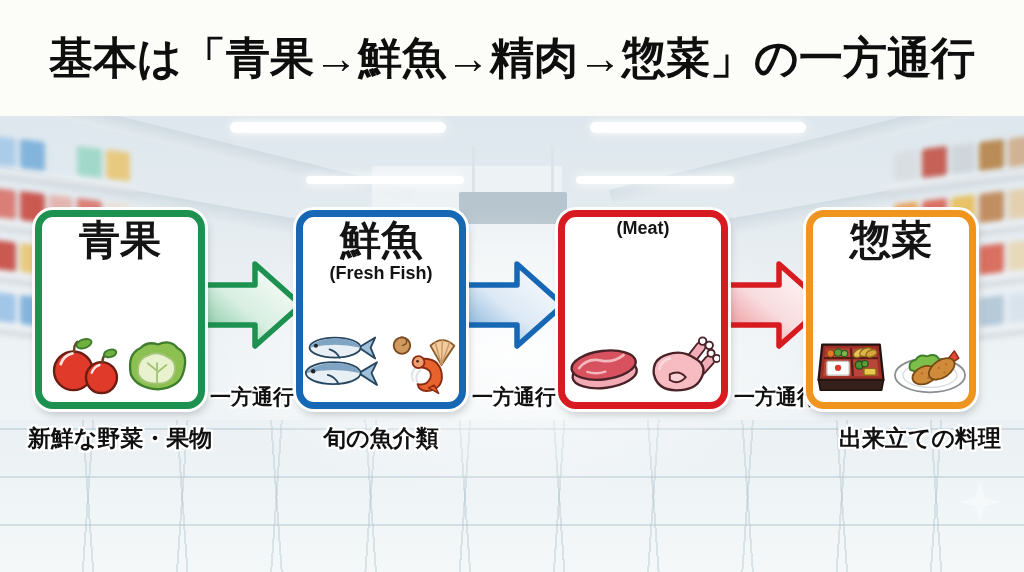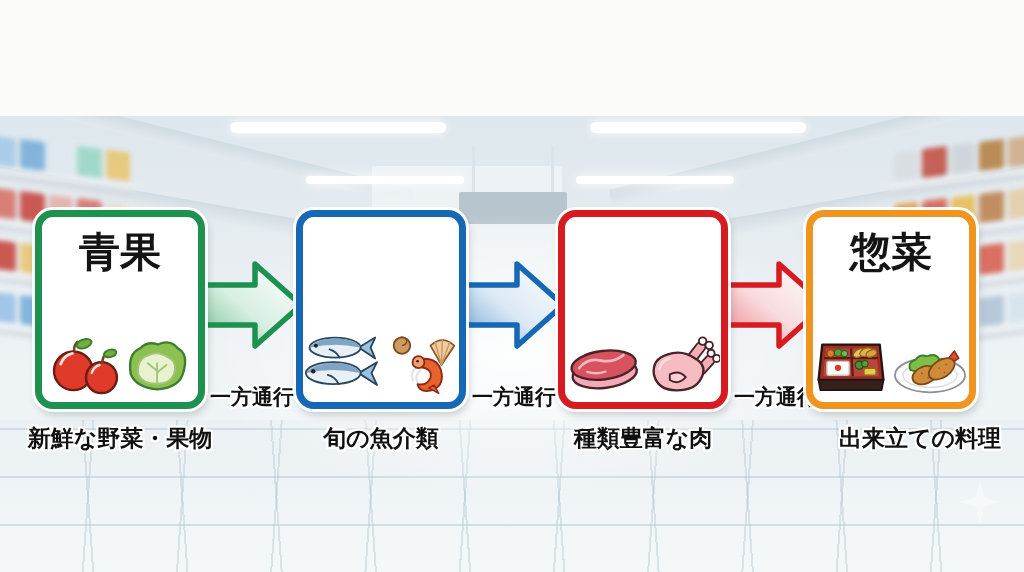--- a/index.html
+++ b/index.html
@@ -35,21 +35,21 @@
       repeating-linear-gradient(86deg,transparent 0 92px,rgba(172,194,205,.38) 92px 94px),
       repeating-linear-gradient(-86deg,transparent 0 92px,rgba(172,194,205,.38) 92px 94px),
       repeating-linear-gradient(0deg,transparent 0 46px,rgba(172,194,205,.45) 46px 48px),
       linear-gradient(180deg,#eaf0f3,#f4f8f9);}
   .sparkle{position:absolute;left:958px;top:480px;width:44px;height:44px;background:#f6f9fa;opacity:.95;
     clip-path:polygon(50% 0%,60% 40%,100% 50%,60% 60%,50% 100%,40% 60%,0% 50%,40% 40%);z-index:3;}
 
   
   .card{position:absolute;top:210px;width:170px;height:199px;background:#ffffff;border-radius:18px;
     box-sizing:border-box;border:7px solid #000;box-shadow:0 0 0 3px rgba(255,255,255,.95),2px 5px 9px rgba(50,60,70,.28);
-    display:flex;flex-direction:column;align-items:center;padding:12px 2px 5px;z-index:10;}
+    display:flex;flex-direction:column;align-items:center;padding:0 2px 5px;z-index:10;}
   .card.c-produce{left:35px;border-color:#1d9150;}
   .card.c-fish{left:296px;border-color:#1668b4;}
   .card.c-meat{left:558px;border-color:#d81b20;}
   .card.c-deli{left:806px;border-color:#ef941e;}
   .card-name{font-size:41px;font-weight:900;color:#141414;line-height:1.05;margin-top:2px;}
   .card-en{font-size:18px;font-weight:700;color:#141414;line-height:1.12;text-align:center;width:152px;margin-top:1px;}
   .card-icons{margin-top:auto;margin-bottom:2px;display:flex;align-items:flex-end;gap:2px;}
   .card-icons svg{display:block;}
 
   
@@ -61,20 +61,23 @@
   .oneway{position:absolute;top:383px;width:110px;text-align:center;font-size:21px;font-weight:900;color:#101010;z-index:7;}
   .ow1{left:197px;} .ow2{left:459px;} .ow3{left:721px;}
   .caption{position:absolute;top:423px;width:240px;text-align:center;font-size:23px;font-weight:900;color:#101010;z-index:7;}
   .cap1{left:0px;} .cap2{left:261px;} .cap3{left:523px;} .cap4{left:800px;}
 </style>
 </head>
 <body>
 
 <div class="canvas">
 
+  <div class="header">
+    <div class="title">基本は「青果→鮮魚→精肉→惣菜」の一方通行</div>
+  </div>
 
   <div class="scene">
     <div class="beam b1"></div>
     <div class="beam b2"></div>
     <div class="beam b3"></div>
     <div class="beam b4"></div>
     <div class="pillar"></div>
     <div class="light" style="left:230px;top:6px;width:216px;height:11px;"></div>
     <div class="light" style="left:590px;top:6px;width:216px;height:11px;"></div>
     <div class="light" style="left:306px;top:60px;width:158px;height:8px;"></div>
@@ -209,20 +212,22 @@
       </svg>
       <svg width="68" height="58" viewBox="0 0 70 62">
         <path d="M6,40 Q2,18 16,12 Q24,4 35,8 Q48,2 56,12 Q68,18 62,38 Q58,54 35,56 Q12,54 6,40 Z" fill="#8cc152" stroke="#3e7d2d" stroke-width="2.5"></path>
         <path d="M14,40 Q12,24 24,20 Q34,14 46,22 Q56,26 52,40 Q48,50 34,50 Q18,50 14,40 Z" fill="#e9f2cf" stroke="#a4c47a" stroke-width="2"></path>
         <path d="M34,50 V28 M34,36 L24,28 M34,38 L44,30" stroke="#a4c47a" stroke-width="2" fill="none" stroke-linecap="round"></path>
       </svg>
     </div>
   </div>
 
   <div class="card c-fish">
+    <div class="card-name">鮮魚</div>
+    <div class="card-en">(Fresh Fish)</div>
     <div class="card-icons">
       <svg width="84" height="62" viewBox="0 0 88 68">
         <g>
           <polygon points="58,16 76,5 71,16 76,28" fill="#9fc0da" stroke="#27465f" stroke-width="2" stroke-linejoin="round"></polygon>
           <ellipse cx="32" cy="16" rx="28" ry="11" fill="#e9f0f5" stroke="#27465f" stroke-width="2"></ellipse>
           <path d="M5,14 Q16,5 36,6 Q52,7 59,14 L59,16 Q32,10 5,16 Z" fill="#7fa4c4"></path>
           <circle cx="11" cy="14" r="2.2" fill="#222222"></circle>
           <path d="M26,18 q7,2 11,9" stroke="#27465f" stroke-width="2" fill="none" stroke-linecap="round"></path>
         </g>
         <g transform="translate(-4,26)">
@@ -243,20 +248,21 @@
         <path d="M30,36 q-9,5 -5,15 M33,40 q-7,6 -3,13" stroke="#dfe5eb" stroke-width="2.4" fill="none" stroke-linecap="round"></path>
         <path d="M30,28 Q52,24 56,42 Q59,58 44,62 Q32,64 30,55 Q40,57 44,48 Q47,37 29,36 Q23,32 30,28 Z" fill="#e8622e" stroke="#8a2a10" stroke-width="2" stroke-linejoin="round"></path>
         <circle cx="31" cy="31" r="6.5" fill="#f0a070" stroke="#8a2a10" stroke-width="2"></circle>
         <circle cx="30" cy="30" r="1.4" fill="#3a1a08"></circle>
         <polygon points="42,59 53,65 48,56" fill="#e8622e" stroke="#8a2a10" stroke-width="1.6" stroke-linejoin="round"></polygon>
       </svg>
     </div>
   </div>
 
   <div class="card c-meat">
+    <div class="card-en">(Meat)</div>
     <div class="card-icons">
       <svg width="76" height="56" viewBox="0 0 80 58">
         <g transform="rotate(-7 40 30)">
           <ellipse cx="40" cy="36" rx="34" ry="15" fill="#f2aab4" stroke="#4a2228" stroke-width="2.5"></ellipse>
           <ellipse cx="40" cy="27" rx="34" ry="15" fill="#d8515e" stroke="#4a2228" stroke-width="2.5"></ellipse>
           <path d="M14,27 q10,-10 24,-5 q12,4 24,-3" stroke="#f2b8bd" stroke-width="3" fill="none" stroke-linecap="round"></path>
           <path d="M22,32 q9,4 19,2" stroke="#f2b8bd" stroke-width="2.5" fill="none" stroke-linecap="round"></path>
         </g>
       </svg>
       <svg width="76" height="60" viewBox="0 0 80 64">
@@ -304,16 +310,15 @@
           <circle cx="40" cy="41" r="1.2" fill="#a96a22"></circle>
         <circle cx="52" cy="30" r="1.2" fill="#a96a22"></circle>
           <circle cx="58" cy="35" r="1.2" fill="#a96a22"></circle>
         <circle cx="60" cy="26" r="1.2" fill="#a96a22"></circle>
       </svg>
     </div>
   </div>
 
   <div class="caption halo cap2">旬の魚介類</div>
   <div class="caption halo cap1">新鮮な野菜・果物</div>
-  <div class="caption halo cap3">種類豊富な肉</div>
   <div class="caption halo cap4">出来立ての料理</div>
 
 </div>
 
 </body></html>

